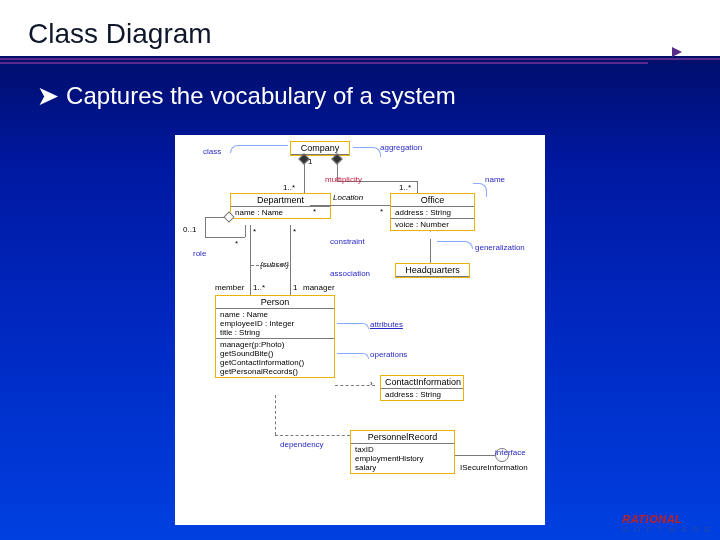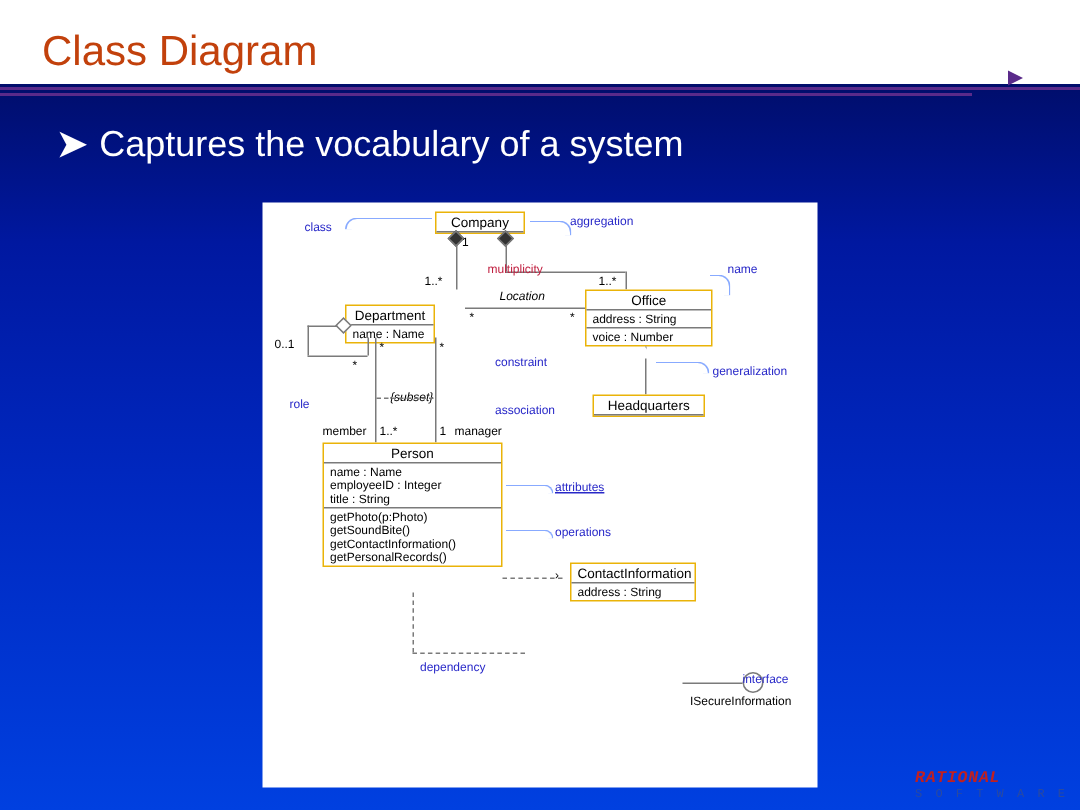--- a/index.html
+++ b/index.html
@@ -3,21 +3,21 @@
 <meta charset="utf-8">
 <style>
   * { box-sizing: border-box; margin: 0; padding: 0; }
   html, body { width: 720px; height: 540px; overflow: hidden; }
   body {
     background: linear-gradient(to bottom, #000850 0%, #0018a0 30%, #0028c0 60%, #0040e0 100%);
     font-family: Arial, Helvetica, sans-serif;
     position: relative;
   }
   .title-area { padding: 10px 28px 0 28px; }
-  .title { color: #c2410c; font-size: 28px; font-weight: 400; background: #fff; display: inline-block; padding: 0 4px 4px 0; width: 100%; }
+  .title { color: #0f172a; font-size: 28px; font-weight: 400; background: #fff; display: inline-block; padding: 0 4px 4px 0; width: 100%; }
   .title-wrap { background: #fff; padding: 8px 0 2px 0; }
   .hr1 { border: none; border-top: 2px solid #5a2a8a; margin-top: 2px; }
   .hr2 { border: none; border-top: 2px solid #5a2a8a; margin-top: 2px; width: 90%; position: relative; }
   .arrowcap { position: absolute; right: 38px; top: 47px; width: 0; height: 0; border-left: 10px solid #5a2a8a; border-top: 5px solid transparent; border-bottom: 5px solid transparent; }
   .bullet-row { color: #fff; font-size: 24px; padding: 18px 0 0 38px; }
   .bullet-row .chev { color: #fff; font-weight: bold; margin-right: 8px; }
   .diagram {
     position: absolute;
     left: 175px; top: 135px;
     width: 370px; height: 390px;
@@ -33,21 +33,21 @@
   .lblk { position: absolute; font-size: 8px; color: #000; }
   .line { position: absolute; background: #7a7a7a; }
   .curv { position: absolute; border: 1px solid #88aaff; border-right: none; border-bottom: none; }
   .diamond { position: absolute; width: 8px; height: 8px; transform: rotate(45deg); border: 1px solid #7a7a7a; }
   .diamond.filled { background: #333; }
   .diamond.open { background: #fff; }
   .tri { position: absolute; width: 0; height: 0; }
   .circ { position: absolute; border: 1px solid #7a7a7a; border-radius: 50%; background: #fff; }
   .dash-h { position: absolute; border-top: 1px dashed #7a7a7a; height: 0; }
   .dash-v { position: absolute; border-left: 1px dashed #7a7a7a; width: 0; }
-  .logo { position: absolute; right: 8px; bottom: 6px; font-size: 11px; letter-spacing: 0.5px; font-family: Liberation Mono, monospace; }
+  .logo { position: absolute; right: 8px; bottom: 6px; font-size: 11px; letter-spacing: 0.5px; }
   .logo .r { color: #c02020; font-weight: bold; font-style: italic; }
   .logo .s { color: #2a4aa0; font-size: 8px; letter-spacing: 2px; display:block; text-align:right; }
 </style>
 </head>
 <body>
 
 <div class="title-wrap">
   <div class="title-area">
     <div class="title">Class Diagram</div>
   </div>
@@ -77,21 +77,21 @@
   <div class="lblk" style="left:108px;top:48px;">1..*</div>
 
   <div class="diamond filled" style="left:158px;top:20px;"></div>
   <div class="line" style="left:162px;top:28px;width:1px;height:18px;"></div>
   <div class="line" style="left:162px;top:46px;width:80px;height:1px;"></div>
   <div class="line" style="left:242px;top:46px;width:1px;height:12px;"></div>
   <div class="lblk" style="left:224px;top:48px;">1..*</div>
 
   <div class="lbl" style="left:150px;top:40px;color:#c02040;">multiplicity</div>
 
-  <div class="uml-box" style="left:55px;top:68px;width:60px;">
+  <div class="uml-box" style="left:55px;top:58px;width:101px;">
     <div class="hd">Department</div>
     <div class="sec">name : Name</div>
   </div>
 
   <div class="uml-box" style="left:215px;top:58px;width:85px;">
     <div class="hd">Office</div>
     <div class="sec">address : String</div>
     <div class="sec">voice : Number</div>
   </div>
   <div class="lbl" style="left:310px;top:40px;">name</div>
@@ -111,21 +111,21 @@
   <div class="lblk" style="left:60px;top:104px;">*</div>
 
   <div class="lbl" style="left:155px;top:102px;">constraint</div>
   <div class="lbl" style="left:155px;top:122px;margin-top:12px;">association</div>
 
   <div class="line" style="left:75px;top:90px;width:1px;height:70px;"></div>
   <div class="line" style="left:115px;top:90px;width:1px;height:70px;"></div>
   <div class="lblk" style="left:85px;top:125px;font-style:italic;">{subset}</div>
   <div class="dash-h" style="left:76px;top:130px;width:38px;"></div>
 
-  <div class="lbl" style="left:18px;top:130px;">role</div>
+  <div class="lbl" style="left:18px;top:114px;">role</div>
   <div class="lblk" style="left:40px;top:148px;">member</div>
   <div class="lblk" style="left:78px;top:148px;">1..*</div>
   <div class="lblk" style="left:118px;top:148px;">1</div>
   <div class="lblk" style="left:128px;top:148px;">manager</div>
   <div class="lblk" style="left:78px;top:92px;">*</div>
   <div class="lblk" style="left:118px;top:92px;">*</div>
 
   <div class="line" style="left:255px;top:96px;width:1px;height:32px;"></div>
   <div class="tri" style="left:250px;top:96px;border-left:5px solid transparent;border-right:5px solid transparent;border-bottom:8px solid #fff;"></div>
   <div class="tri" style="left:249px;top:95px;border-left:6px solid transparent;border-right:6px solid transparent;border-bottom:9px solid #7a7a7a;z-index:-1;"></div>
@@ -136,21 +136,21 @@
   <div class="curv" style="left:262px;top:106px;width:36px;height:8px;border-top-left-radius:8px;transform:scaleX(-1);"></div>
 
   <div class="uml-box" style="left:40px;top:160px;width:120px;">
     <div class="hd">Person</div>
     <div class="sec">
       <div>name : Name</div>
       <div>employeeID : Integer</div>
       <div>title : String</div>
     </div>
     <div class="sec">
-      <div>getPhoto(p:Photo)</div>
+      <div>manager(p:Photo)</div>
       <div>getSoundBite()</div>
       <div>getContactInformation()</div>
       <div>getPersonalRecords()</div>
     </div>
   </div>
   <div class="lbl" style="left:195px;top:185px;text-decoration:underline;">attributes</div>
   <div class="curv" style="left:162px;top:188px;width:32px;height:6px;border-top-left-radius:6px;transform:scaleX(-1);"></div>
   <div class="lbl" style="left:195px;top:215px;">operations</div>
   <div class="curv" style="left:162px;top:218px;width:32px;height:6px;border-top-left-radius:6px;transform:scaleX(-1);"></div>
 
@@ -158,20 +158,26 @@
   <div class="lblk" style="left:195px;top:244px;">›</div>
   <div class="uml-box" style="left:205px;top:240px;width:84px;">
     <div class="hd">ContactInformation</div>
     <div class="sec">address : String</div>
   </div>
 
   <div class="dash-v" style="left:100px;top:260px;height:40px;"></div>
   <div class="dash-h" style="left:100px;top:300px;width:75px;"></div>
   <div class="lbl" style="left:105px;top:305px;">dependency</div>
 
+  <div class="uml-box" style="left:175px;top:295px;width:105px;">
+    <div class="hd">PersonnelRecord</div>
+    <div class="sec" style="white-space:pre-line;">taxID
+employmentHistory
+salary</div>
+  </div>
 
   <div class="line" style="left:280px;top:320px;width:40px;height:1px;"></div>
   <div class="circ" style="left:320px;top:313px;width:14px;height:14px;"></div>
   <div class="lbl" style="left:320px;top:313px;">interface</div>
   <div class="lblk" style="left:285px;top:328px;">ISecureInformation</div>
 
 </div>
 
 <div class="logo">
   <span class="r">RATIONAL</span>

